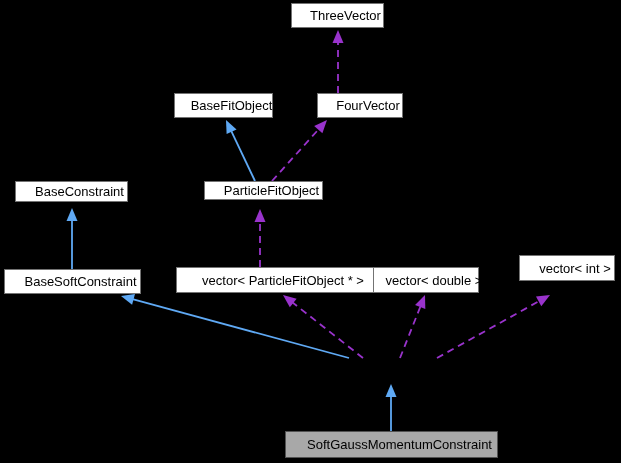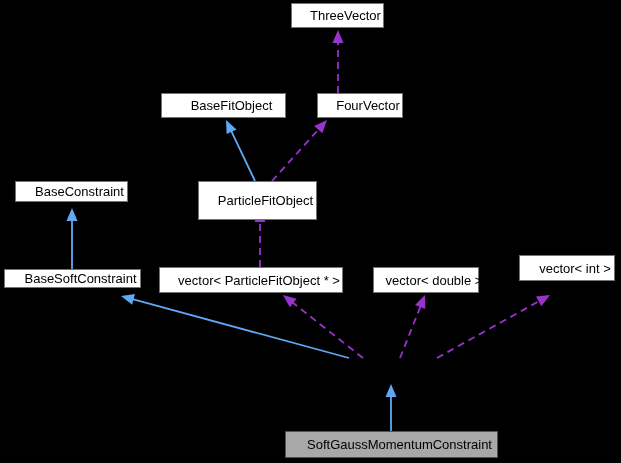--- a/index.html
+++ b/index.html
@@ -57,22 +57,22 @@
       <polygon points="283,295 296.6160593787658,298.72195204078776 289.81048480286626,307.36395150224746" fill="#9933cc"></polygon>
       <line x1="400" y1="358" x2="420.9426992766405" y2="305.22439782286597" stroke="#9933cc" stroke-width="1.8" stroke-dasharray="7,5"></line>
       <polygon points="425,295 425.3172071474626,309.112029606885 415.09280932459666,305.0547288835255" fill="#9933cc"></polygon>
       <line x1="437" y1="358" x2="540.392301922461" y2="300.3565042379199" stroke="#9933cc" stroke-width="1.8" stroke-dasharray="7,5"></line>
       <polygon points="550,295 541.3236998455048,306.1342631381294 535.9671956075848,296.5265650605904" fill="#9933cc"></polygon>
       <line x1="391" y1="431" x2="391" y2="395" stroke="#5fa9f4" stroke-width="1.8"></line>
       <polygon points="391,384 396.5,397 385.5,397" fill="#5fa9f4"></polygon>
     </svg>
 
   <div class="node" style="left: 291px; top: 3px; width: 93px; height: 25px;">ThreeVector</div>
-  <div class="node" style="left: 161px; top: 93px; width: 125px; height: 25px;">BaseFitObject</div>
+  <div class="node" style="left: 174px; top: 93px; width: 99px; height: 25px;">BaseFitObject</div>
   <div class="node" style="left: 295px; top: 93px; width: 86px; height: 25px; margin-left: 22px;">FourVector</div>
   <div class="node" style="left: 15px; top: 181px; width: 113px; height: 21px;">BaseConstraint</div>
-  <div class="node" style="left: 198px; top: 181px; width: 119px; height: 39px;">ParticleFitObject</div>
-  <div class="node" style="left: 4px; top: 269px; width: 137px; height: 19px;">BaseSoftConstraint</div>
-  <div class="node" style="left: 159px; top: 267px; width: 184px; height: 26px;">vector&lt; ParticleFitObject * &gt;</div>
+  <div class="node" style="left: 204px; top: 181px; width: 119px; height: 19px;">ParticleFitObject</div>
+  <div class="node" style="left: 4px; top: 269px; width: 137px; height: 25px;">BaseSoftConstraint</div>
+  <div class="node" style="left: 176px; top: 267px; width: 198px; height: 26px;">vector&lt; ParticleFitObject * &gt;</div>
   <div class="node" style="left: 373px; top: 267px; width: 106px; height: 26px;">vector&lt; double &gt;</div>
   <div class="node" style="left: 519px; top: 255px; width: 96px; height: 26px;">vector&lt; int &gt;</div>
   <div class="node highlighted" style="left: 285px; top: 431px; width: 213px; height: 27px;">SoftGaussMomentumConstraint</div>
 </div>
 
 </body></html>

